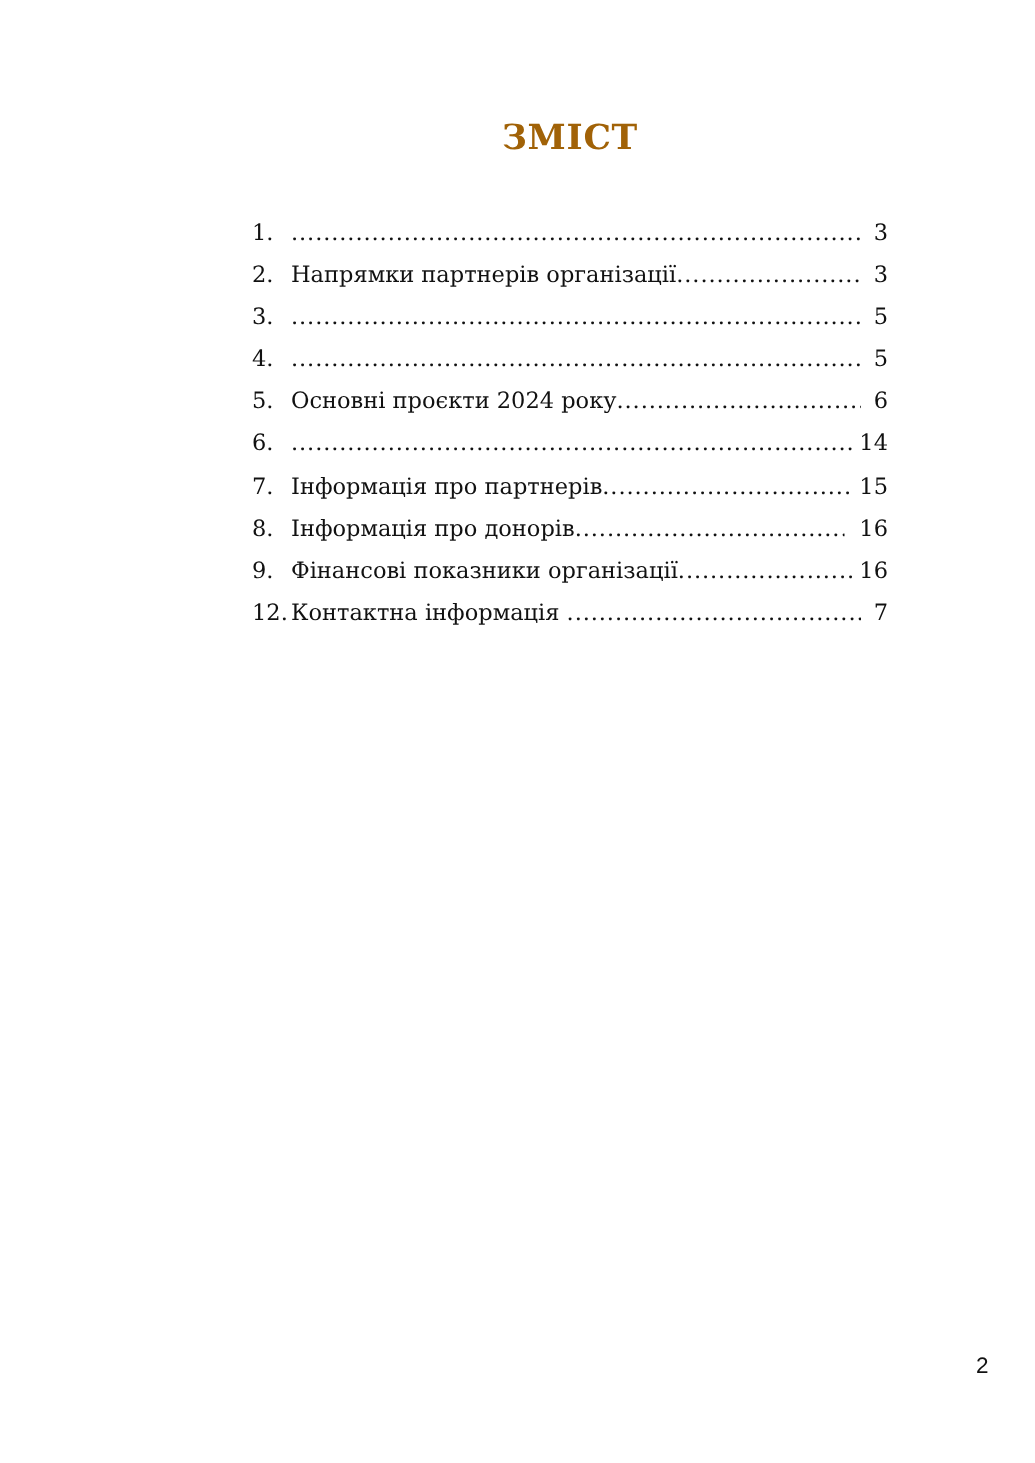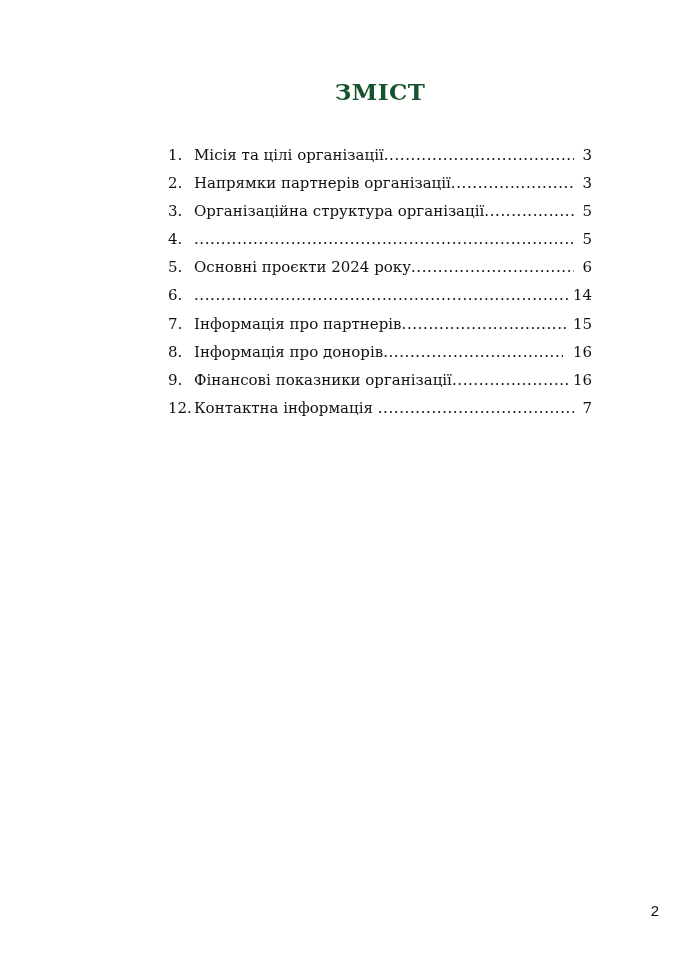--- a/index.html
+++ b/index.html
@@ -23,21 +23,21 @@
   .doc-title {
     position: absolute;
     top: 80px;
     left: 168px;
     right: 98px;
     text-align: center;
     font-size: 23px;
     font-weight: bold;
     line-height: 23px;
     letter-spacing: 0.5px;
-    color: #14532d;
+    color: #a16207;
   }
 
   .toc-list {
     position: absolute;
     top: 141px;
     left: 168px;
     right: 98px;
     list-style: none;
   }
 
@@ -93,35 +93,33 @@
 </head>
 <body>
 
 <div class="page">
 
   <h1 class="doc-title">ЗМІСТ</h1>
 
   <ol class="toc-list">
     <li class="toc-row">
       <span class="toc-num">1.</span>
-      <span class="toc-label">Місія та цілі організації</span>
       <span class="toc-leader"></span>
       <span class="toc-page">3</span>
     </li>
 
     <li class="toc-row">
       <span class="toc-num">2.</span>
       <span class="toc-label">Напрямки партнерів організації</span>
       <span class="toc-leader"></span>
       <span class="toc-page">3</span>
     </li>
 
     <li class="toc-row">
       <span class="toc-num">3.</span>
-      <span class="toc-label">Організаційна структура організації</span>
       <span class="toc-leader"></span>
       <span class="toc-page">5</span>
     </li>
 
     <li class="toc-row">
       <span class="toc-num">4.</span>
       <span class="toc-leader"></span>
       <span class="toc-page">5</span>
     </li>
 

